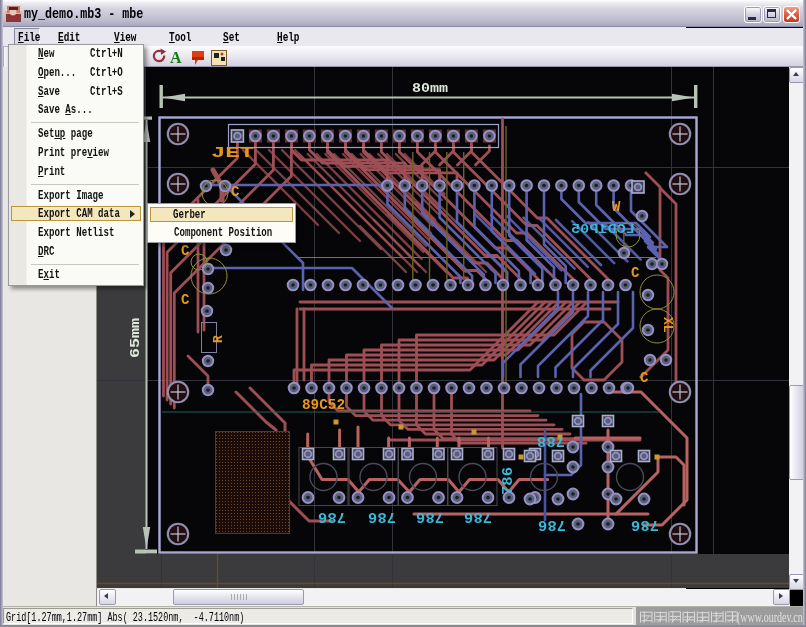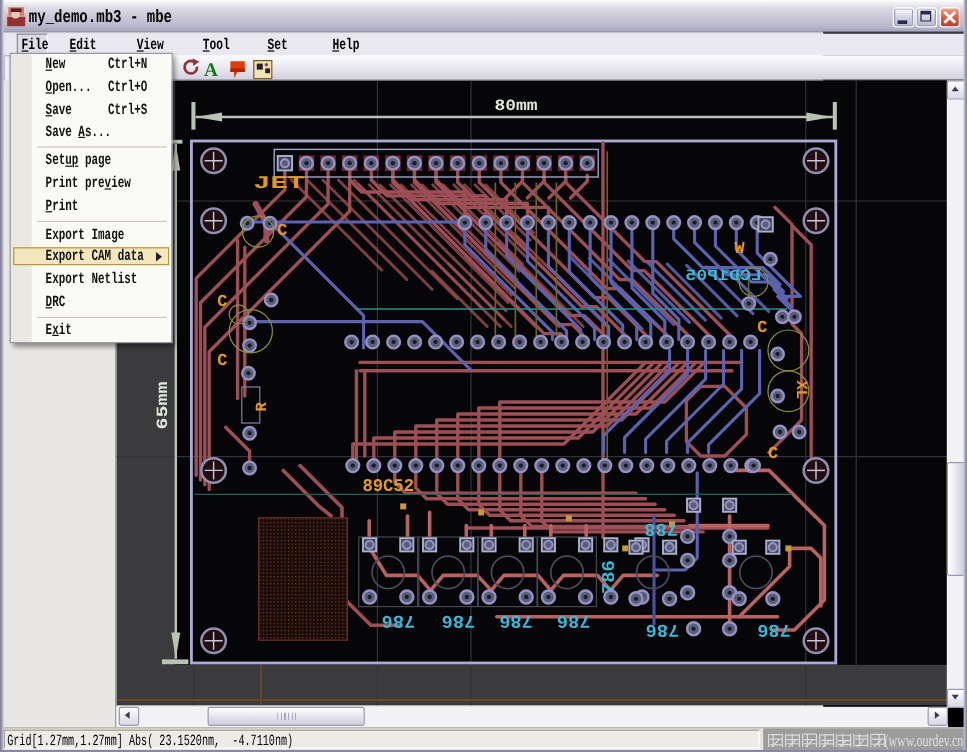--- a/index.html
+++ b/index.html
@@ -682,12 +682,17 @@
 <div class="mt" style="left:28.5px;top:142.6px;">Export Image</div>
 <div style="position:absolute;left:2px;right:2px;top:161.0px;height:15px;background:#f5e7bd;border:1px solid #b8963c"></div>
 <div class="mt" style="left:28.5px;top:161.3px;">Export CAM data</div>
 <div style="position:absolute;right:8px;top:165.3px;width:0;height:0;border-left:5px solid #222;border-top:4px solid transparent;border-bottom:4px solid transparent"></div>
 <div class="mt" style="left:28.5px;top:179.9px;">Export Netlist</div>
 <div class="mt" style="left:28.5px;top:198.6px;"><u>D</u>RC</div>
 <div style="position:absolute;left:22px;right:4px;top:218.5px;height:1px;background:#c9c7c0"></div>
 <div class="mt" style="left:28.5px;top:222.2px;">E<u>x</u>it</div>
  </div>
 
+ <div style="position:absolute;left:147px;top:203px;width:149px;height:40px;background:#fdfcf7;border:1px solid #9a9aa0;box-shadow:3px 3px 4px rgba(0,0,0,0.4)">
+   <div style="position:absolute;left:2px;right:2px;top:2.5px;height:15px;background:#f5e7bd;border:1px solid #b8963c"></div>
+   <div class="mt" style="left:25px;top:3px;">Gerber</div>
+   <div class="mt" style="left:26px;top:21px;">Component Position</div>
+ </div>
 </div>
 </body></html>

